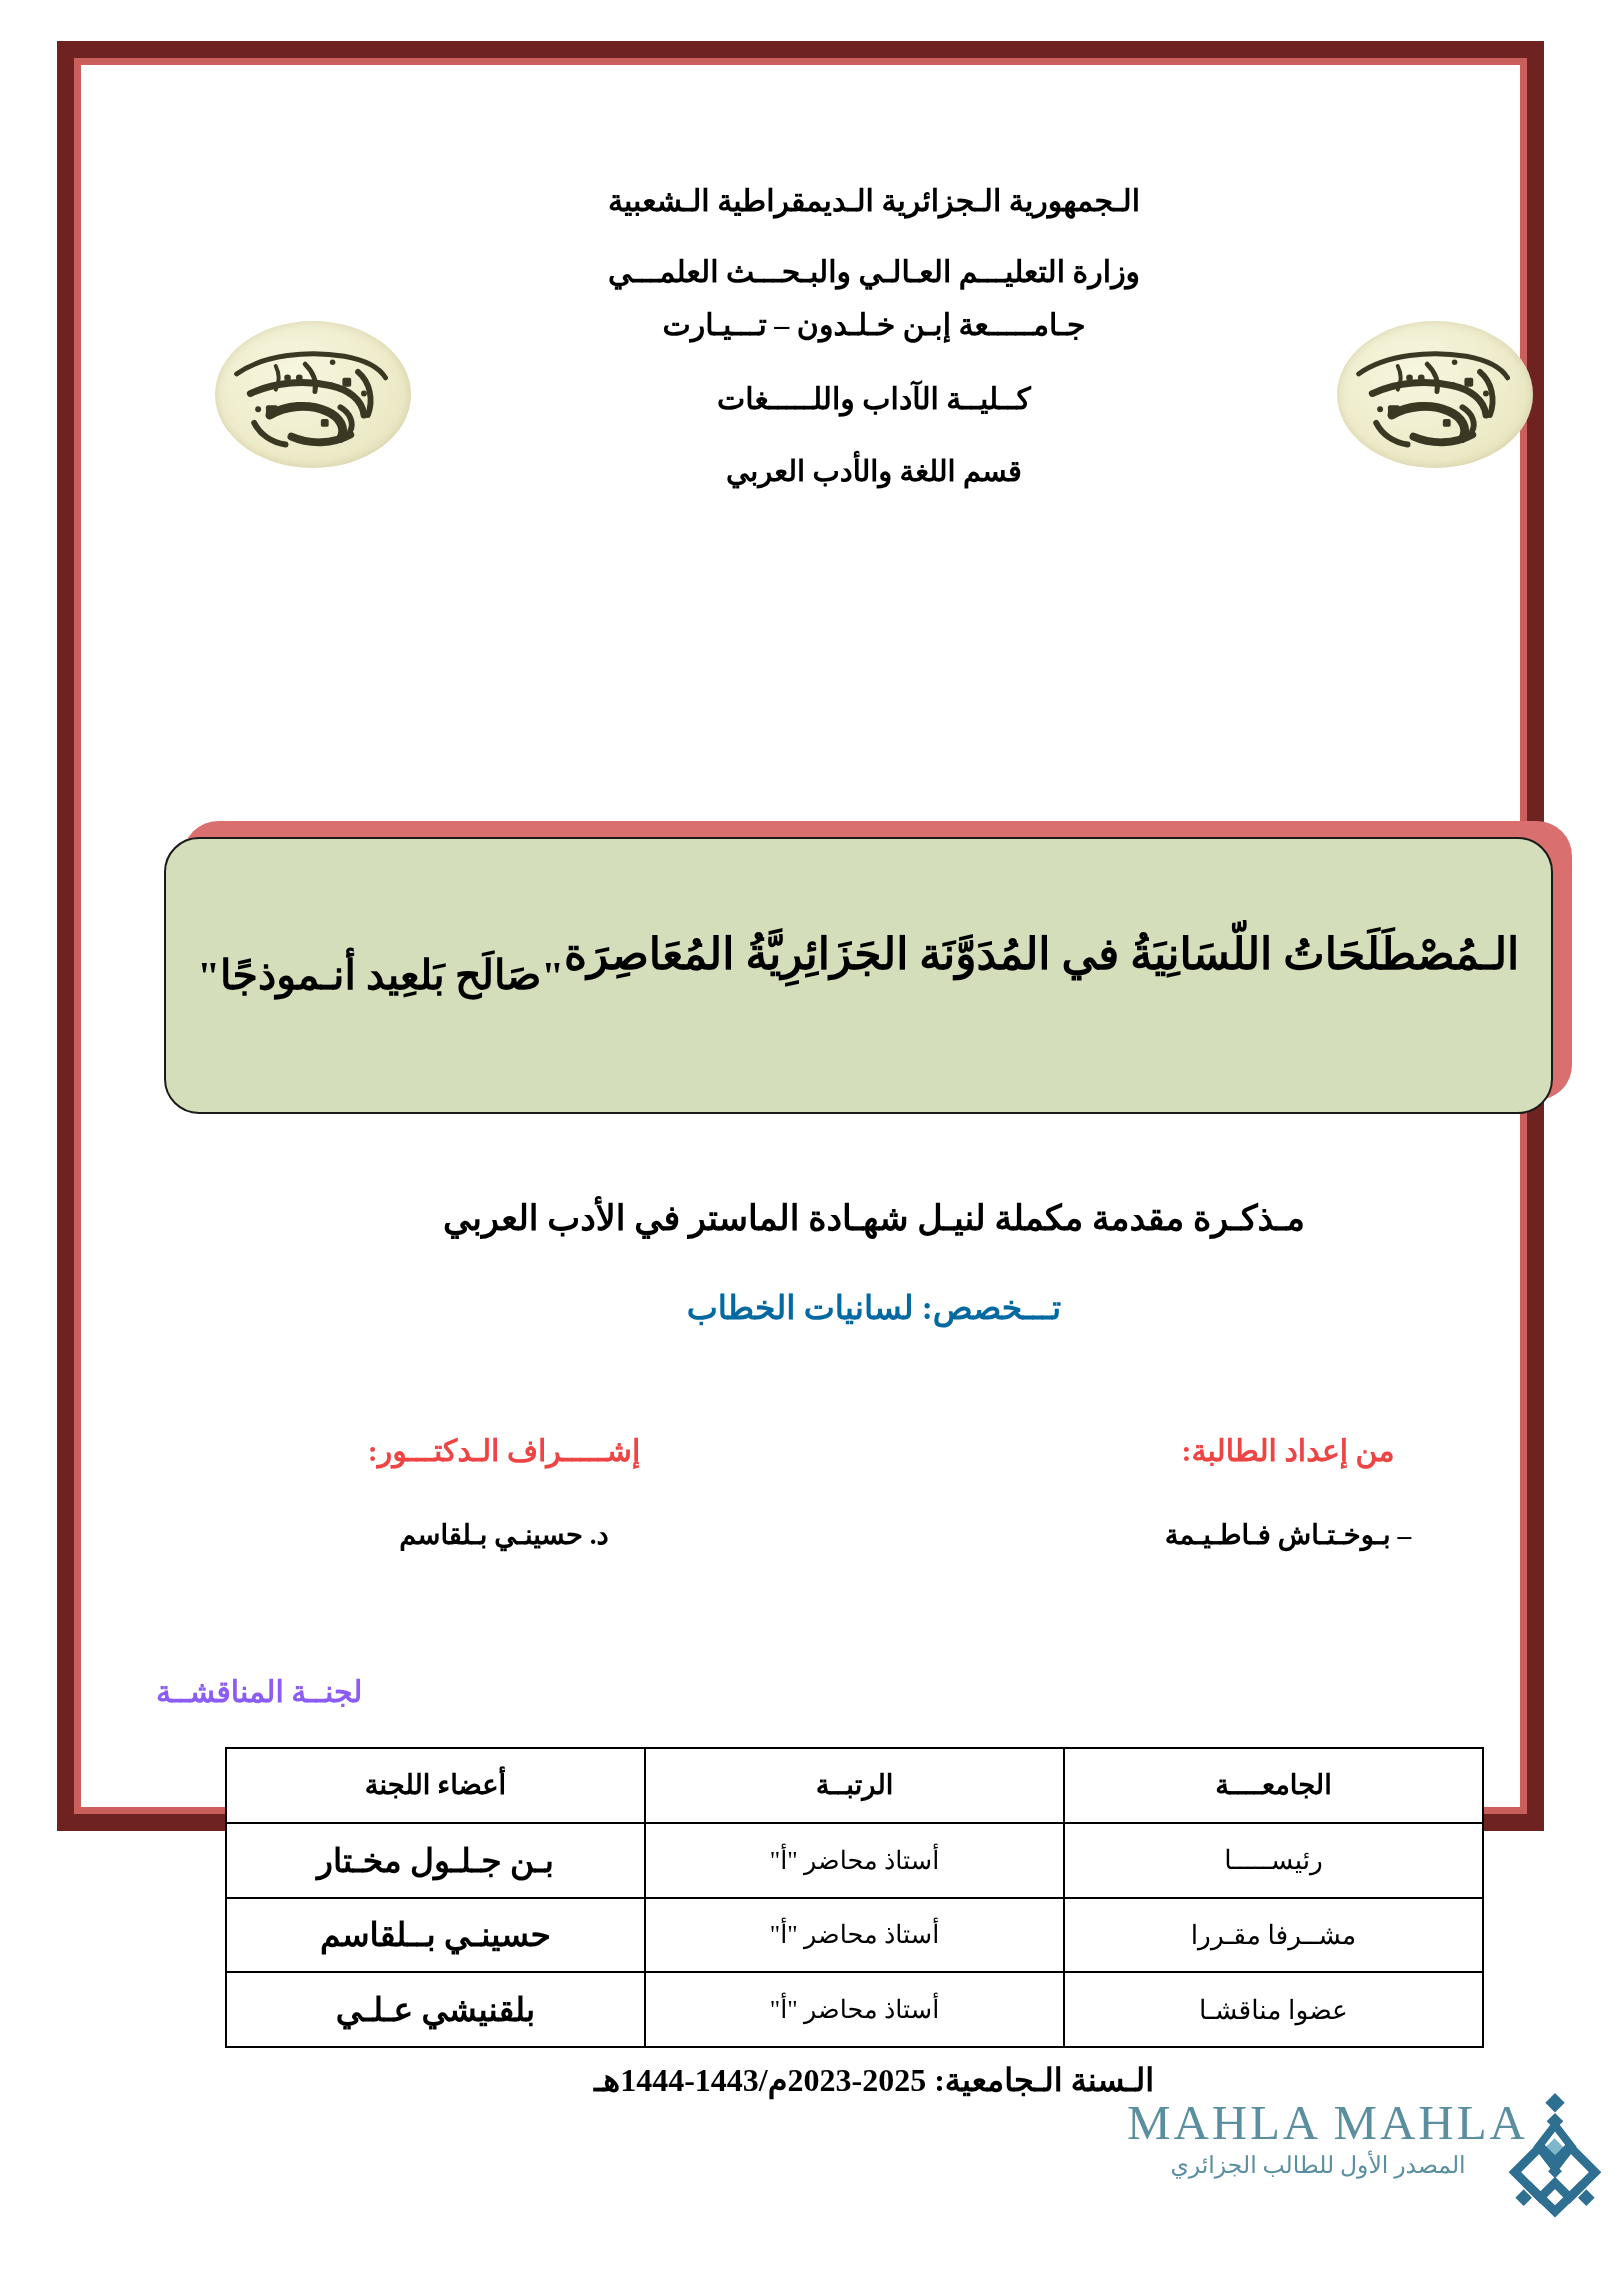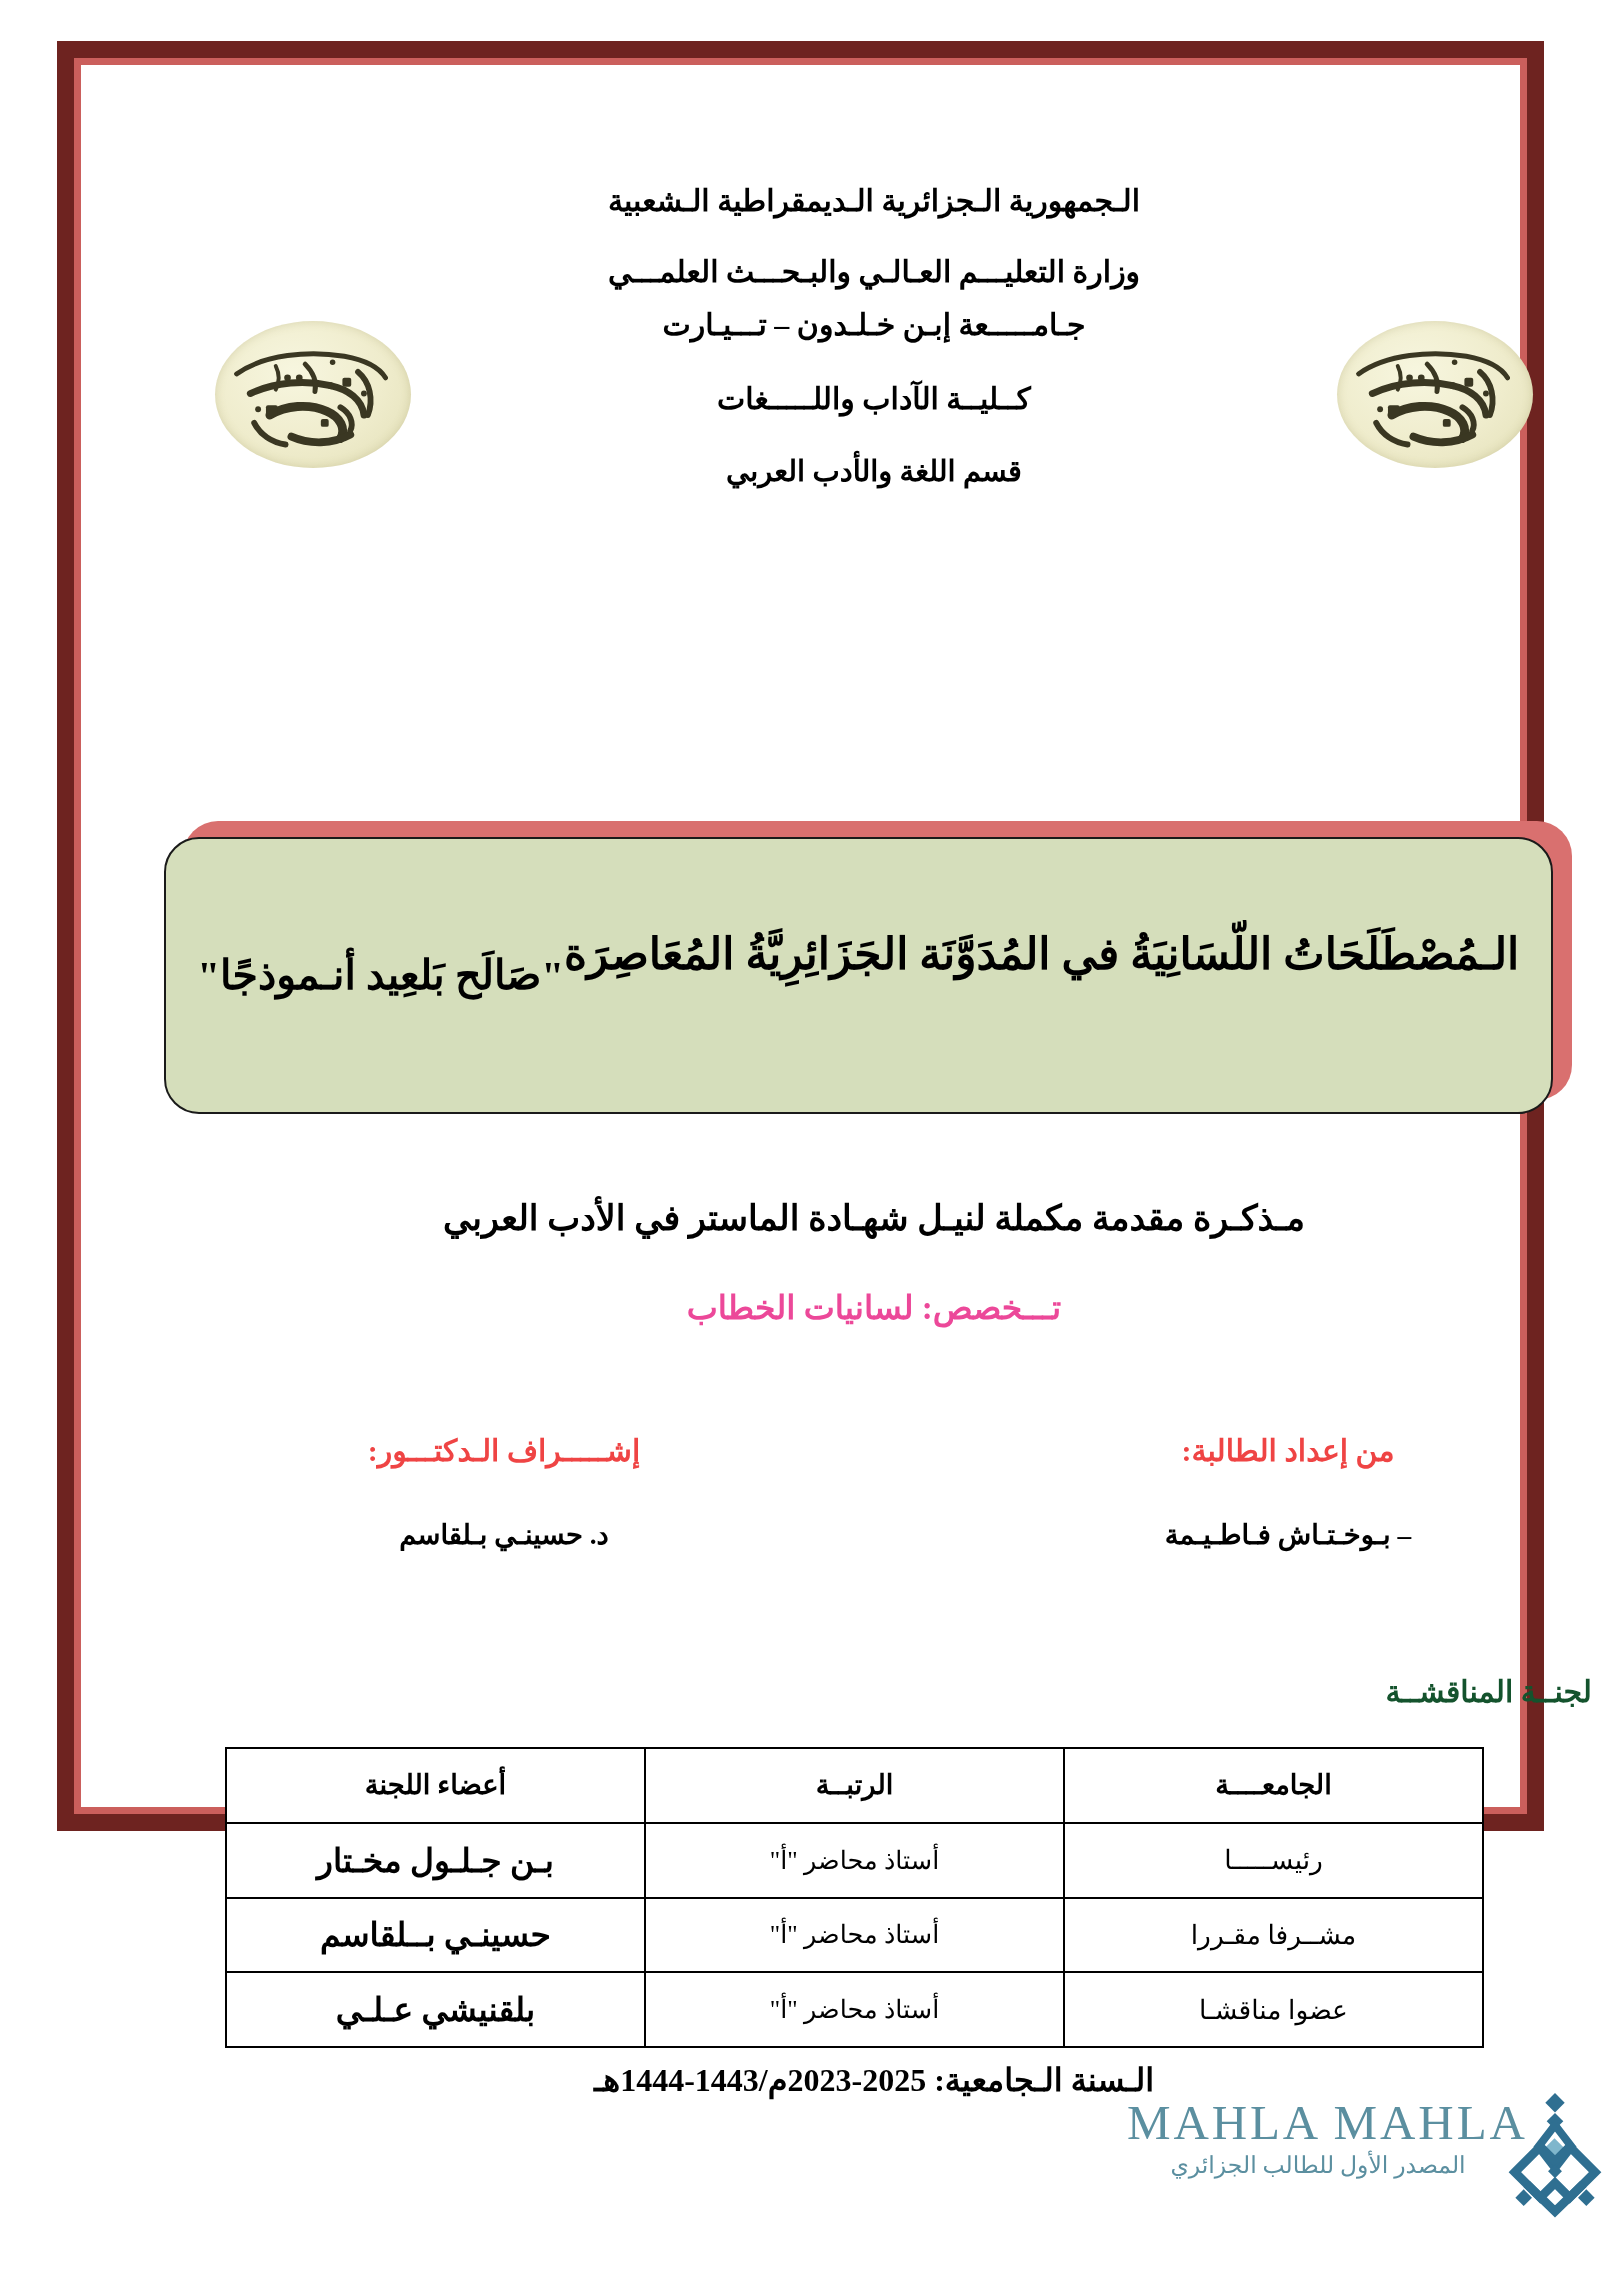--- a/index.html
+++ b/index.html
@@ -153,21 +153,21 @@
     font-weight: bold;
     font-size: 35px;
     color: #000000;
     margin: 0 0 49px 0;
     white-space: nowrap;
   }
   .subtitle-2 {
     font-family: "Liberation Serif", "DejaVu Serif", serif;
     font-weight: bold;
     font-size: 33px;
-    color: #ec4899;
+    color: #0369a1;
     margin: 0;
     white-space: nowrap;
   }
 
   
   .people-block {
     position: absolute;
     left: 0;
     top: 1308px;
     width: 1436px;
@@ -196,25 +196,25 @@
     margin: 0;
     white-space: nowrap;
   }
 
   
   .jury-heading {
     position: absolute;
     left: 0;
     top: 1549px;
     width: 1436px;
-    text-align: right;
+    text-align: left;
     font-family: "Liberation Serif", "DejaVu Serif", serif;
     font-weight: bold;
     font-size: 30px;
-    color: #14532d;
+    color: #8b5cf6;
   }
   table.jury-table {
     position: absolute;
     left: 69px;
     top: 1622px;
     width: 1259px;
     border-collapse: collapse;
     table-layout: fixed;
     background: #ffffff;
   }

